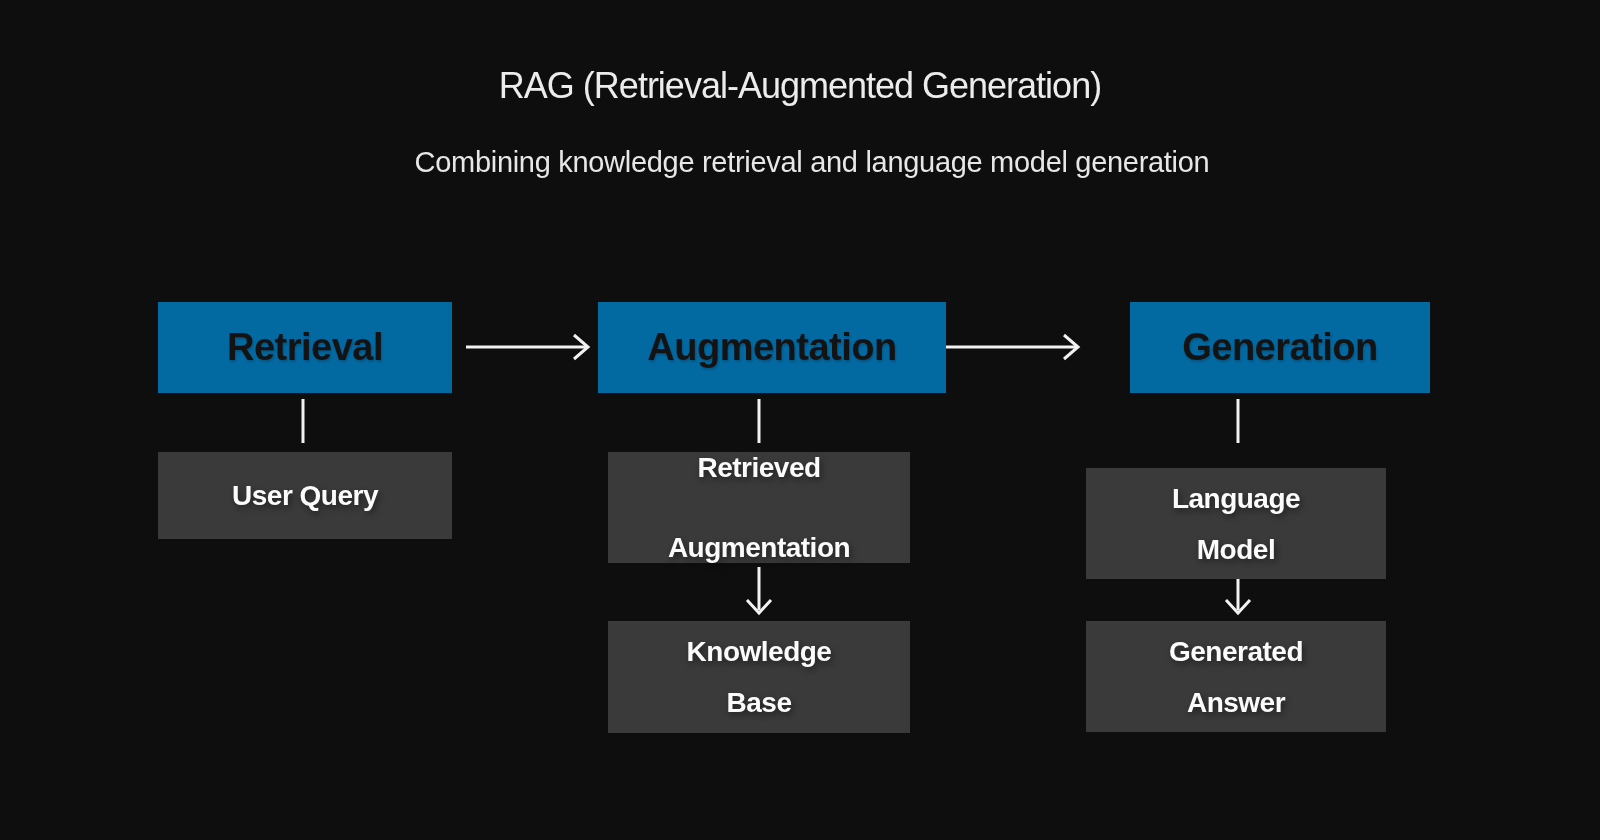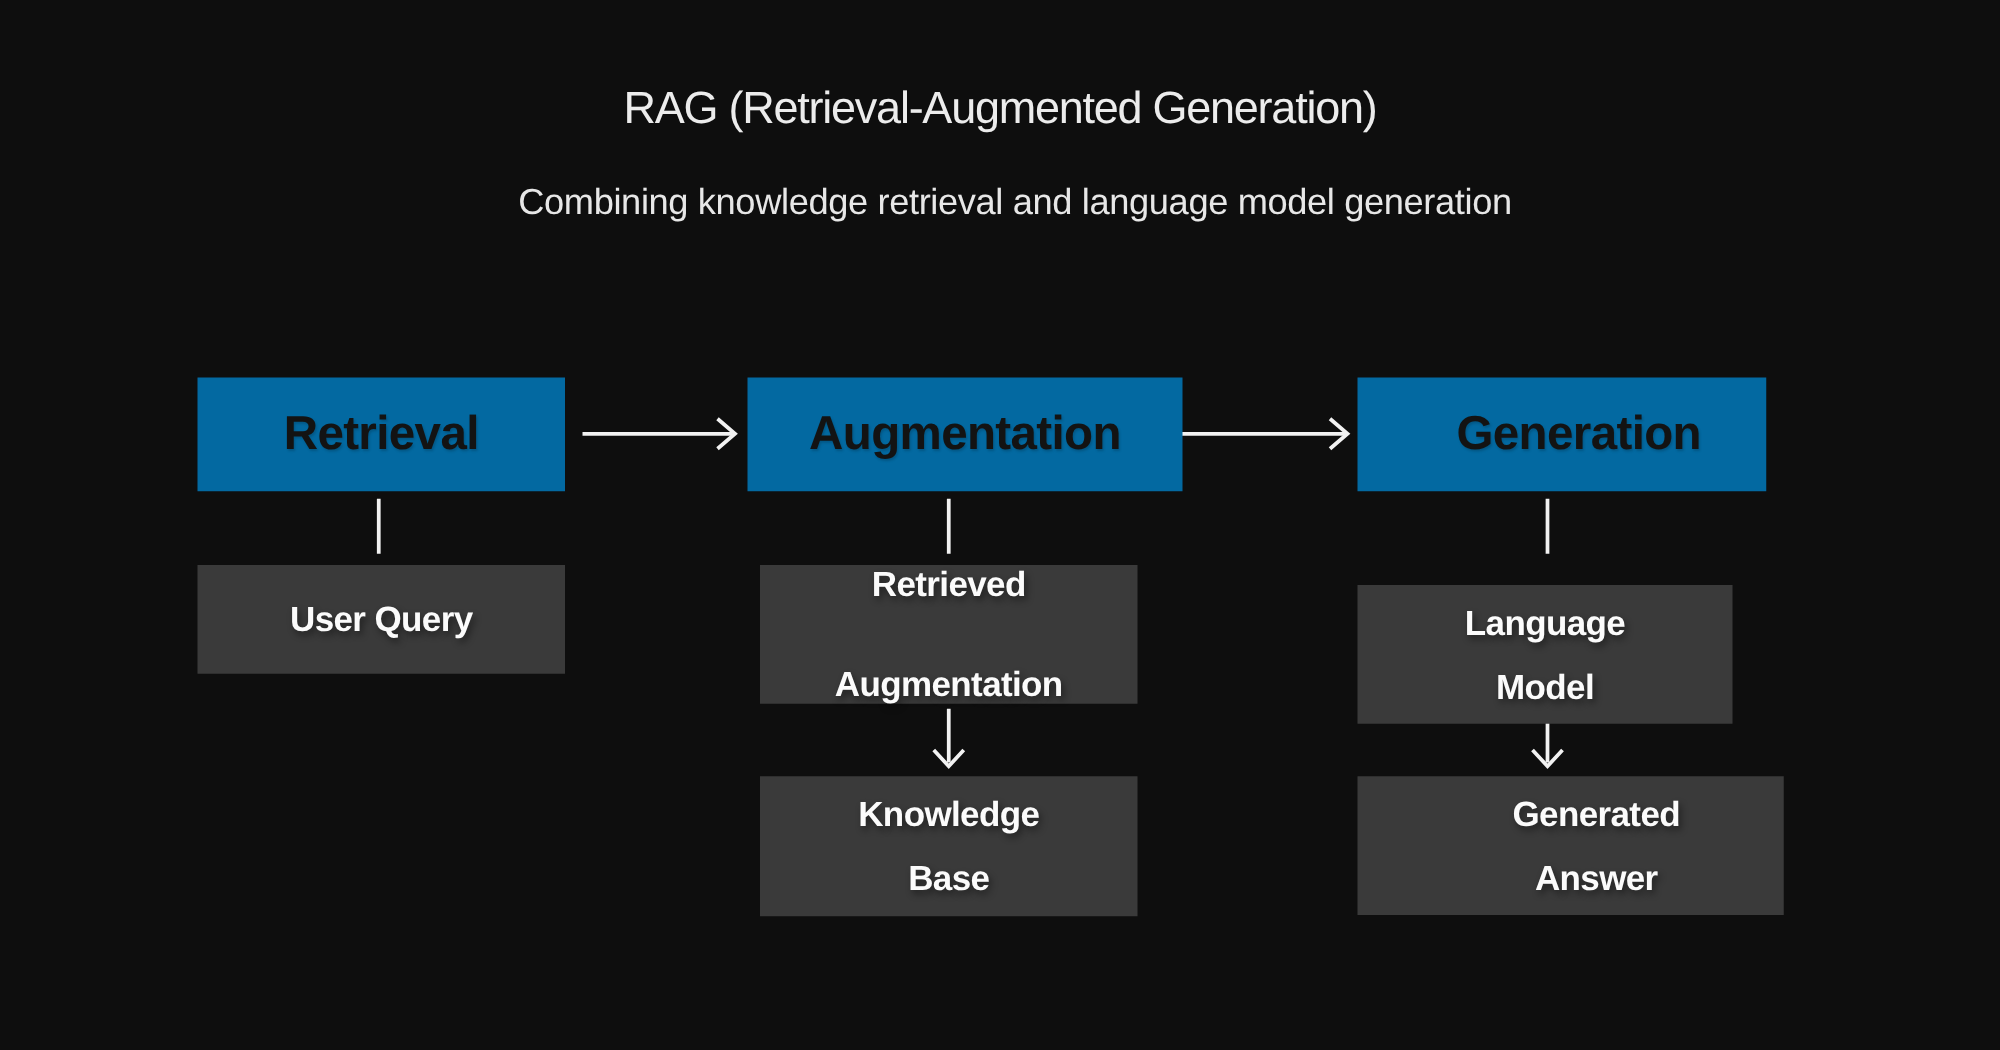--- a/index.html
+++ b/index.html
@@ -70,27 +70,27 @@
     justify-content: center;
     font-size: 28px;
     font-weight: 700;
     letter-spacing: -0.5px;
     line-height: 51px;
     text-align: center;
     text-shadow: 2px 3px 6px rgba(0,0,0,0.45);
   }
   .stage-retrieval     { left: 158px;  width: 294px; }
   .stage-augmentation  { left: 598px;  width: 348px; }
-  .stage-generation    { left: 1086px; width: 300px; padding-left: 27px; }
+  .stage-generation    { left: 1130px; width: 300px; }
 
   .node-user-query            { left: 158px;  top: 452px; width: 294px; height: 87px;  }
   .node-retrieved-information { left: 608px;  top: 452px; width: 302px; height: 111px; gap: 29px; }
   .node-language-model        { left: 1086px; top: 452px; width: 300px; height: 111px; margin-top: 16px; }
   .node-knowledge-base        { left: 608px;  top: 621px; width: 302px; height: 112px; }
-  .node-generated-answer      { left: 1086px; top: 621px; width: 300px; height: 111px; padding-left: 41px; }
+  .node-generated-answer      { left: 1086px; top: 621px; width: 300px; height: 111px; }
 </style>
 </head>
 <body>
 
 <div class="canvas">
 
   <div class="title">RAG (Retrieval-Augmented Generation)</div>
   <div class="subtitle">Combining knowledge retrieval and language model generation</div>
 
   <svg class="connectors" width="1600" height="840" viewBox="0 0 1600 840">

